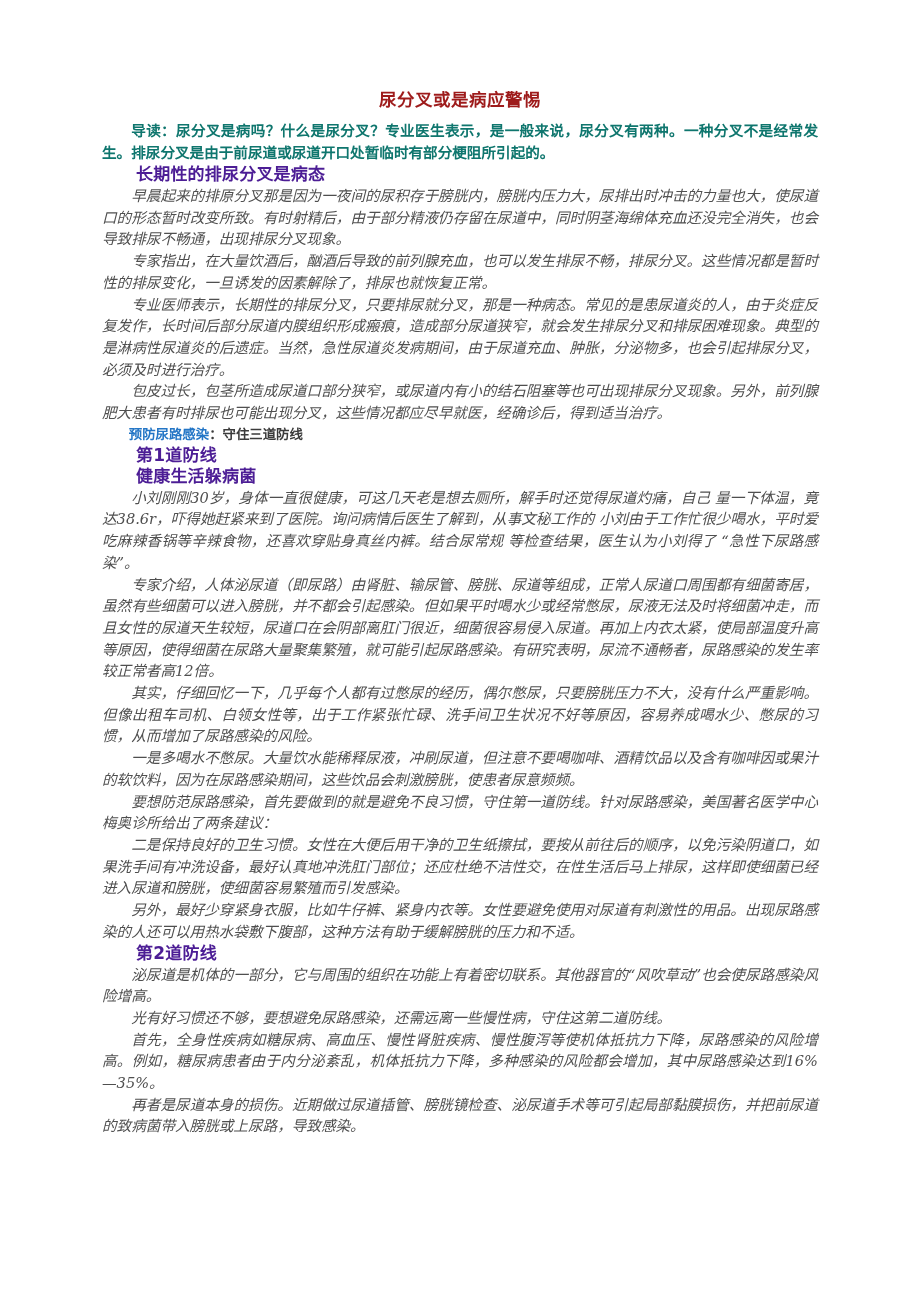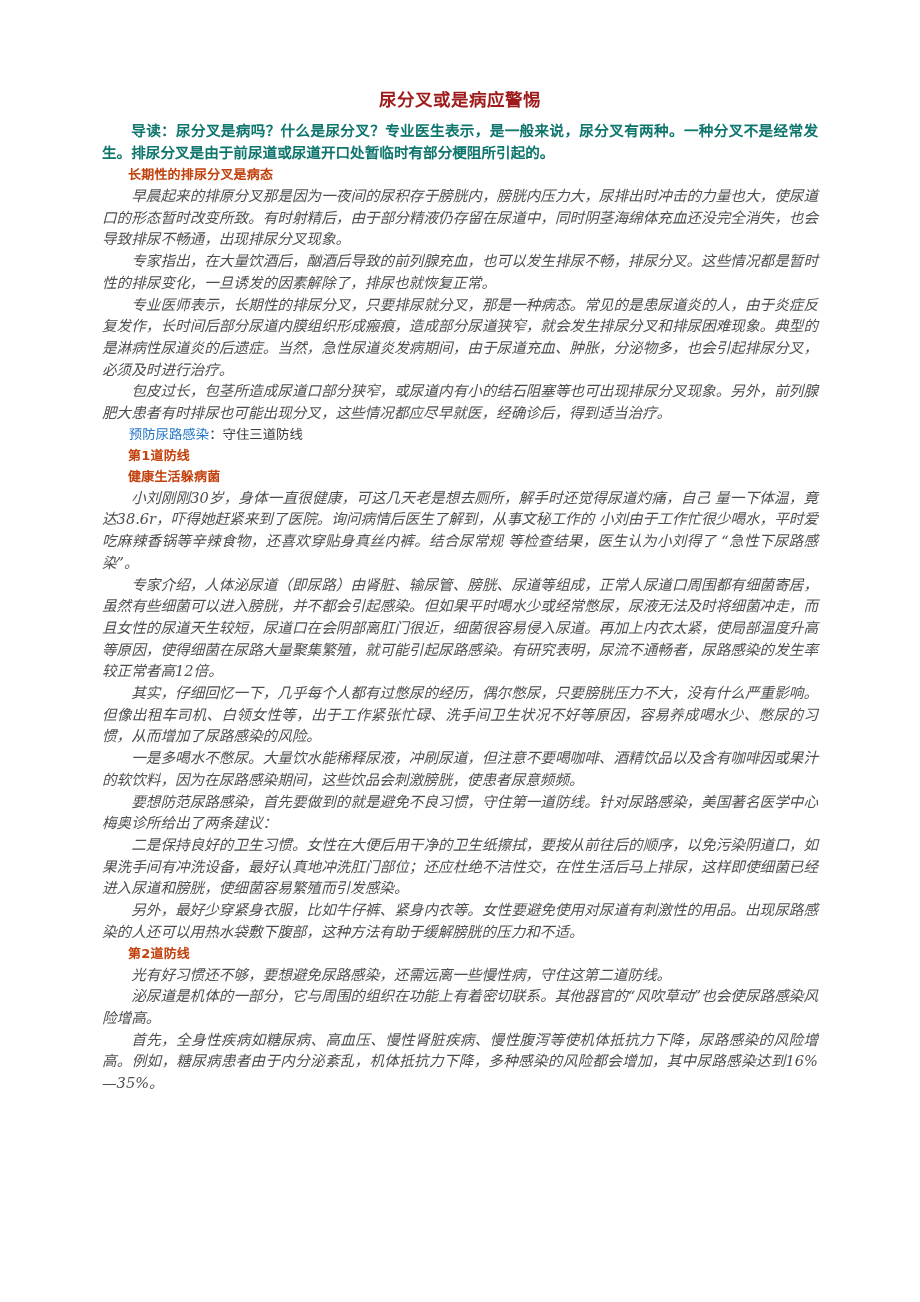--- a/index.html
+++ b/index.html
@@ -44,31 +44,31 @@
     color: #0f766e;
     text-align: justify;
     text-justify: inter-ideograph;
     text-indent: 2em;
     margin: 0 0 1px 0;
   }
 
   .h-bold {
     font-family: "DejaVu Sans", "Liberation Sans", sans-serif;
     font-weight: bold;
-    font-size: 13px;
+    font-size: 17px;
     line-height: 21px;
-    color: #c2410c;
+    color: #4c1d95;
     text-indent: 2em;
     margin: 0;
     letter-spacing: 0.2px;
   }
 
   .h-blue {
     font-family: "DejaVu Sans", "Liberation Sans", sans-serif;
-    font-weight: normal;
+    font-weight: bold;
     font-size: 13.4px;
     line-height: 21px;
     color: #3b3b3b;
     text-indent: 2em;
     margin: 0;
   }
   .h-blue .blue-part { color: #2476c6; }
 
   p.body-text {
     font-family: "DejaVu Serif", "Liberation Serif", serif;
@@ -104,19 +104,20 @@
       <p class="h-bold">第1道防线</p>
       <p class="h-bold">健康生活躲病菌</p>
       <p class="body-text">小刘刚刚30岁，身体一直很健康，可这几天老是想去厕所，解手时还觉得尿道灼痛，自己 量一下体温，竟达38.6r，吓得她赶紧来到了医院。询问病情后医生了解到，从事文秘工作的 小刘由于工作忙很少喝水，平时爱吃麻辣香锅等辛辣食物，还喜欢穿贴身真丝内裤。结合尿常规 等检查结果，医生认为小刘得了 “急性下尿路感染”。</p>
       <p class="body-text">专家介绍，人体泌尿道（即尿路）由肾脏、输尿管、膀胱、尿道等组成，正常人尿道口周围都有细菌寄居，虽然有些细菌可以进入膀胱，并不都会引起感染。但如果平时喝水少或经常憋尿，尿液无法及时将细菌冲走，而且女性的尿道天生较短，尿道口在会阴部离肛门很近，细菌很容易侵入尿道。再加上内衣太紧，使局部温度升高等原因，使得细菌在尿路大量聚集繁殖，就可能引起尿路感染。有研究表明，尿流不通畅者，尿路感染的发生率较正常者高12倍。</p>
       <p class="body-text">其实，仔细回忆一下，几乎每个人都有过憋尿的经历，偶尔憋尿，只要膀胱压力不大，没有什么严重影响。但像出租车司机、白领女性等，出于工作紧张忙碌、洗手间卫生状况不好等原因，容易养成喝水少、憋尿的习惯，从而增加了尿路感染的风险。</p>
       <p class="body-text">一是多喝水不憋尿。大量饮水能稀释尿液，冲刷尿道，但注意不要喝咖啡、酒精饮品以及含有咖啡因或果汁的软饮料，因为在尿路感染期间，这些饮品会刺激膀胱，使患者尿意频频。</p>
       <p class="body-text">要想防范尿路感染，首先要做到的就是避免不良习惯，守住第一道防线。针对尿路感染，美国著名医学中心梅奥诊所给出了两条建议：</p>
       <p class="body-text">二是保持良好的卫生习惯。女性在大便后用干净的卫生纸擦拭，要按从前往后的顺序，以免污染阴道口，如果洗手间有冲洗设备，最好认真地冲洗肛门部位；还应杜绝不洁性交，在性生活后马上排尿，这样即使细菌已经进入尿道和膀胱，使细菌容易繁殖而引发感染。</p>
       <p class="body-text">另外，最好少穿紧身衣服，比如牛仔裤、紧身内衣等。女性要避免使用对尿道有刺激性的用品。出现尿路感染的人还可以用热水袋敷下腹部，这种方法有助于缓解膀胱的压力和不适。</p>
       <p class="h-bold">第2道防线</p>
+      <p class="body-text">泌尿道是机体的一部分，它与周围的组织在功能上有着密切联系。其他器官的“风吹草动”也会使尿路感染风险增高。</p>
       <p class="body-text">光有好习惯还不够，要想避免尿路感染，还需远离一些慢性病，守住这第二道防线。</p>
-      <p class="body-text">泌尿道是机体的一部分，它与周围的组织在功能上有着密切联系。其他器官的“风吹草动”也会使尿路感染风险增高。</p>
       <p class="body-text">首先，全身性疾病如糖尿病、高血压、慢性肾脏疾病、慢性腹泻等使机体抵抗力下降，尿路感染的风险增高。例如，糖尿病患者由于内分泌紊乱，机体抵抗力下降，多种感染的风险都会增加，其中尿路感染达到16%—35%。</p>
+      <p class="body-text">再者是尿道本身的损伤。近期做过尿道插管、膀胱镜检查、泌尿道手术等可引起局部黏膜损伤，并把前尿道的致病菌带入膀胱或上尿路，导致感染。</p>
     </div>
 
   <div class="spacer-bottom"></div>
 </div>
 
 </body></html>

